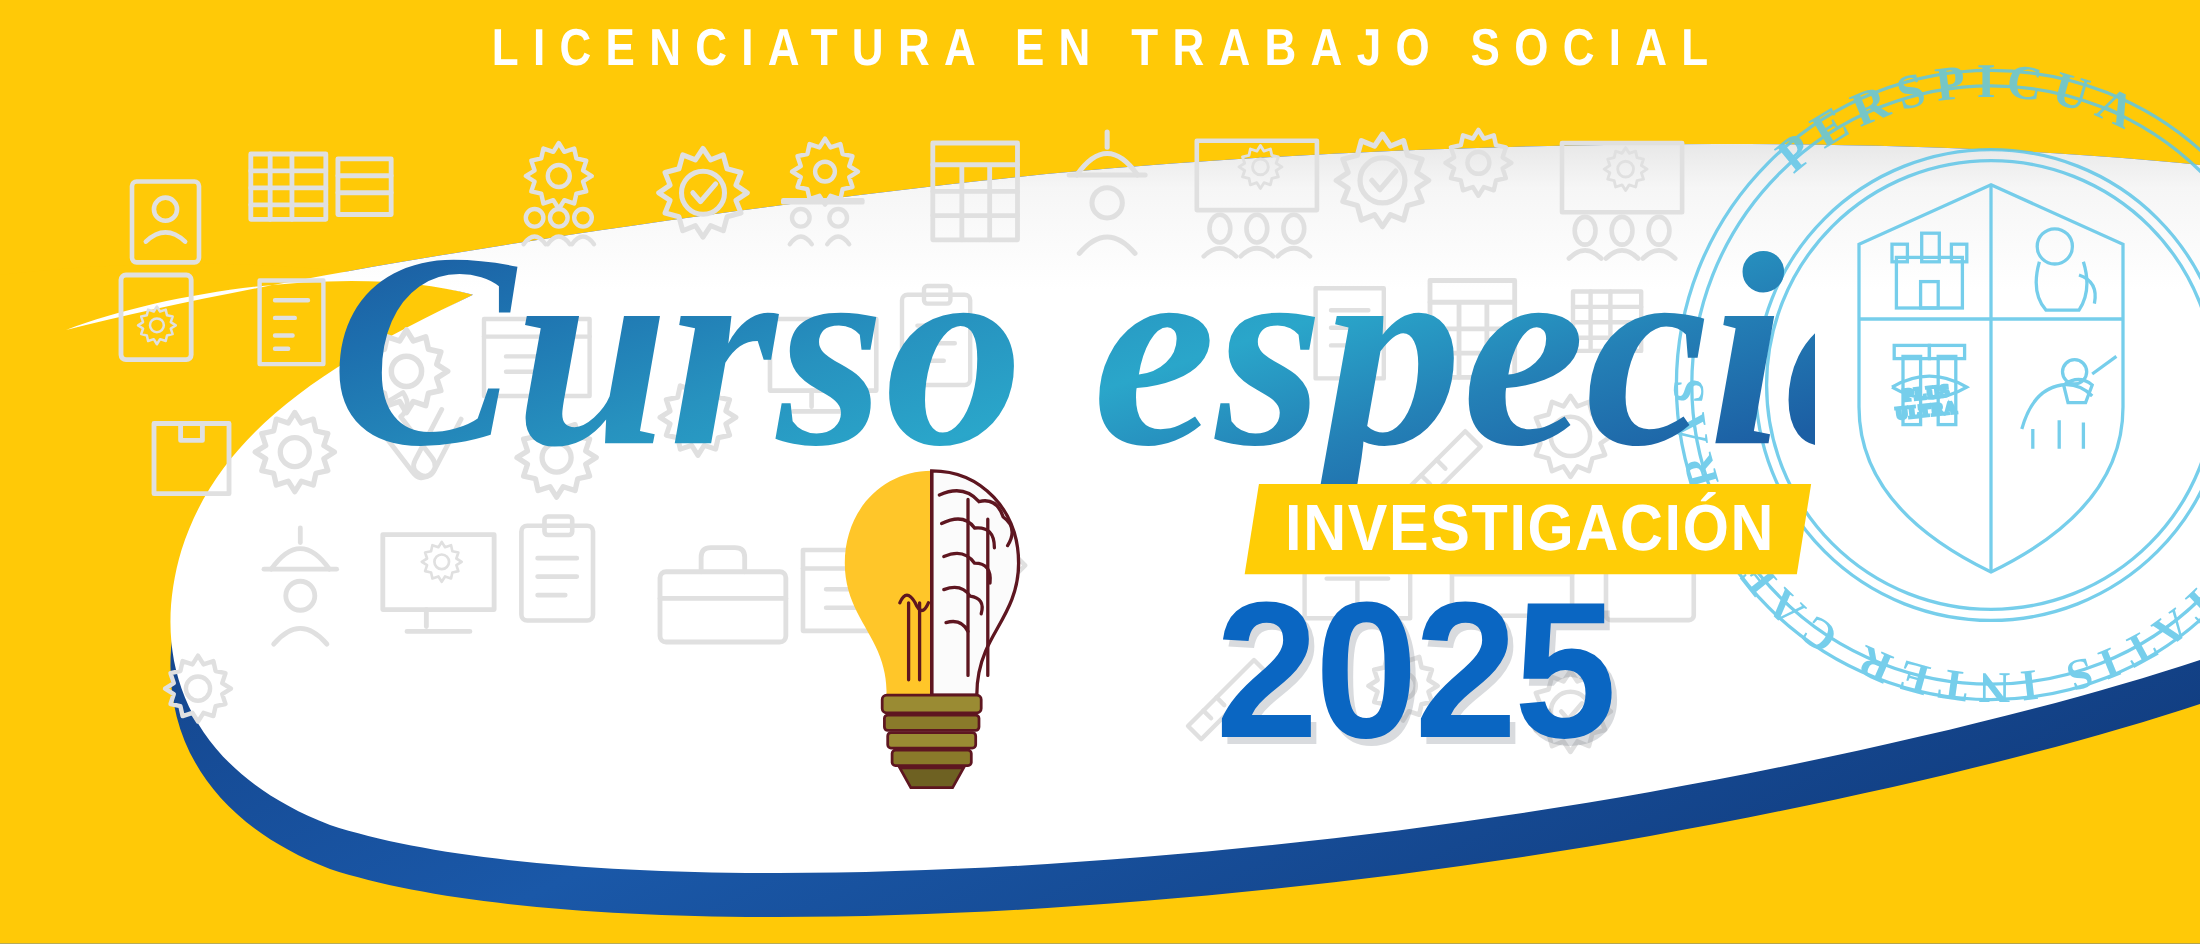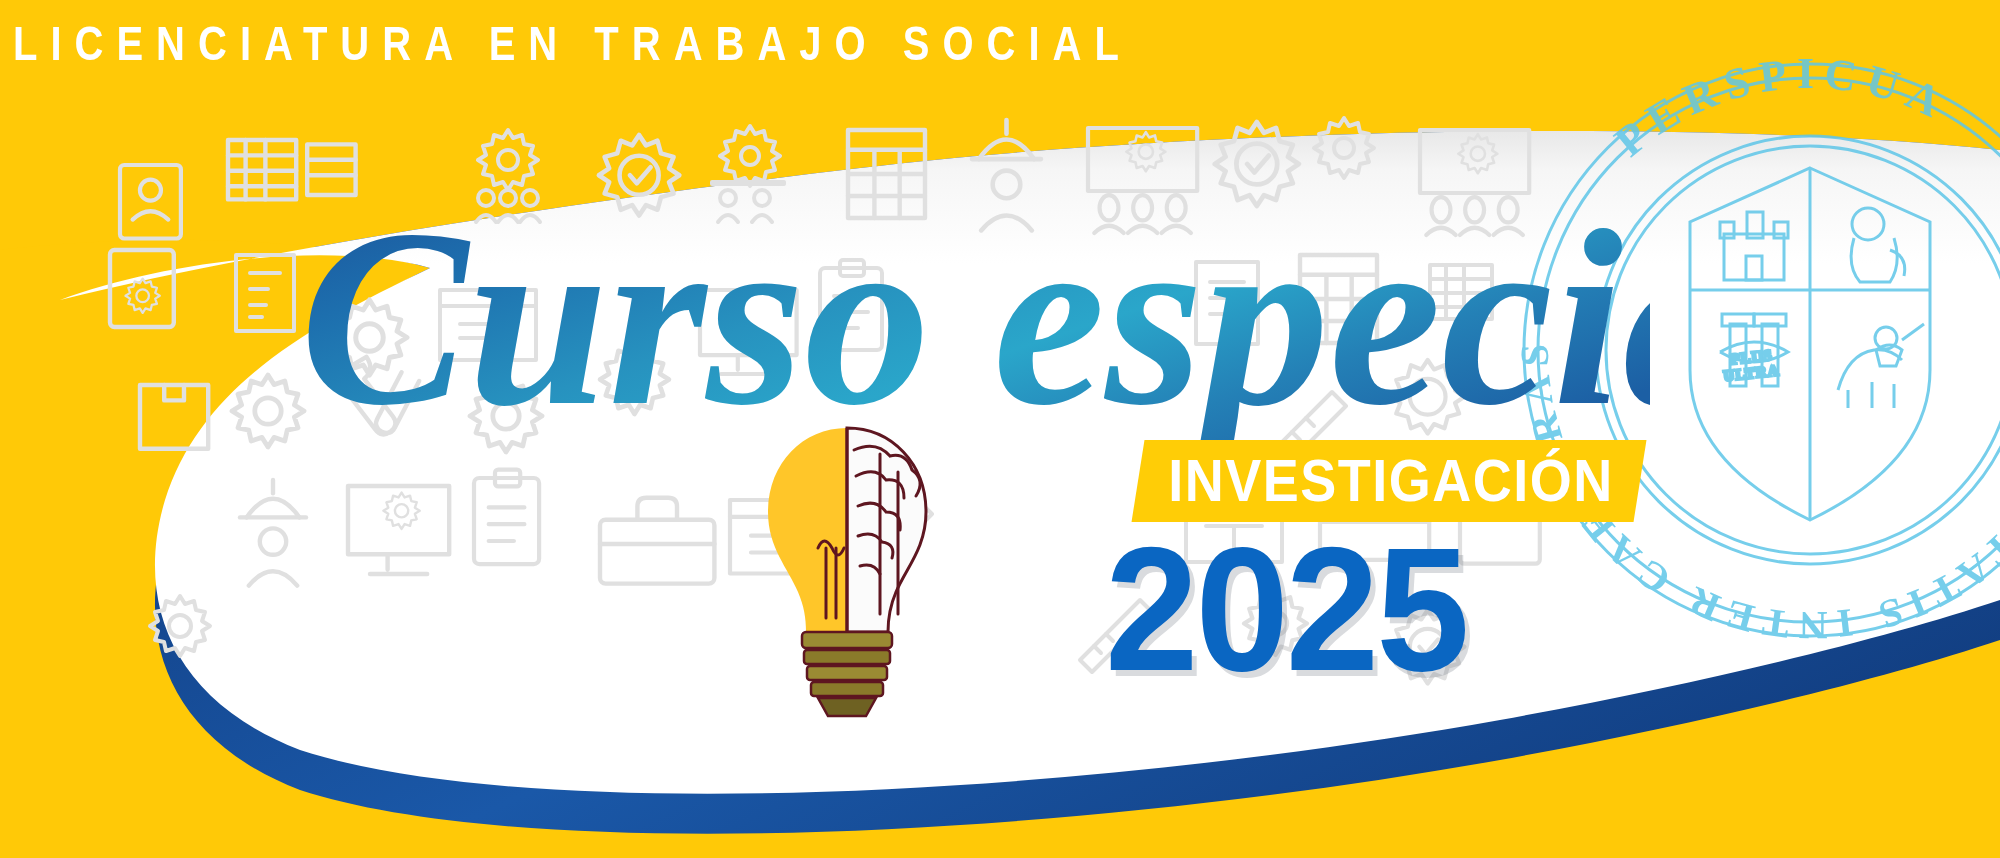--- a/index.html
+++ b/index.html
@@ -22,21 +22,21 @@
     position:absolute; inset:0;
     background:linear-gradient(155deg,#0d2f6e 0%,#123f84 28%,#1a58a8 58%,#0f3574 100%);
   }
 
   svg.full { position:absolute; left:0; top:0; width:2000px; height:858px; }
 
   
   .top-strip {
     position:absolute; left:0; top:0;
     width:2000px; height:88px;
-    display:flex; align-items:center; justify-content:flex-start;
+    display:flex; align-items:center; justify-content:center;
     z-index:7;
     pointer-events:none;
   }
   .top-strip-text {
     color:#ffffff;
     font-size:40px;
     font-weight:bold;
     letter-spacing:13px;
     white-space:nowrap;
     font-family:"Liberation Sans", sans-serif;

